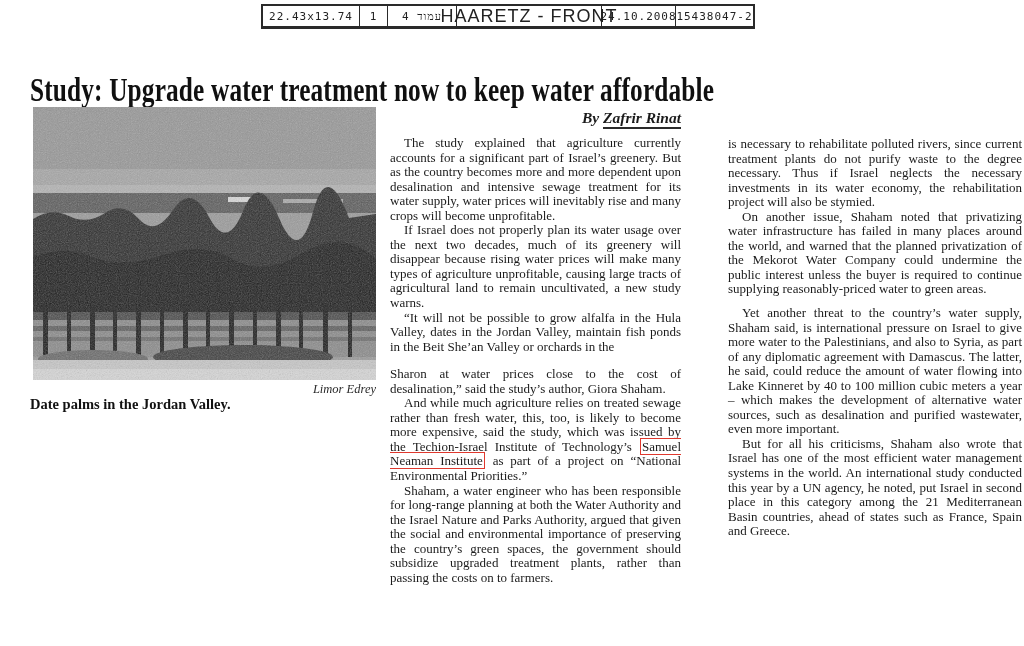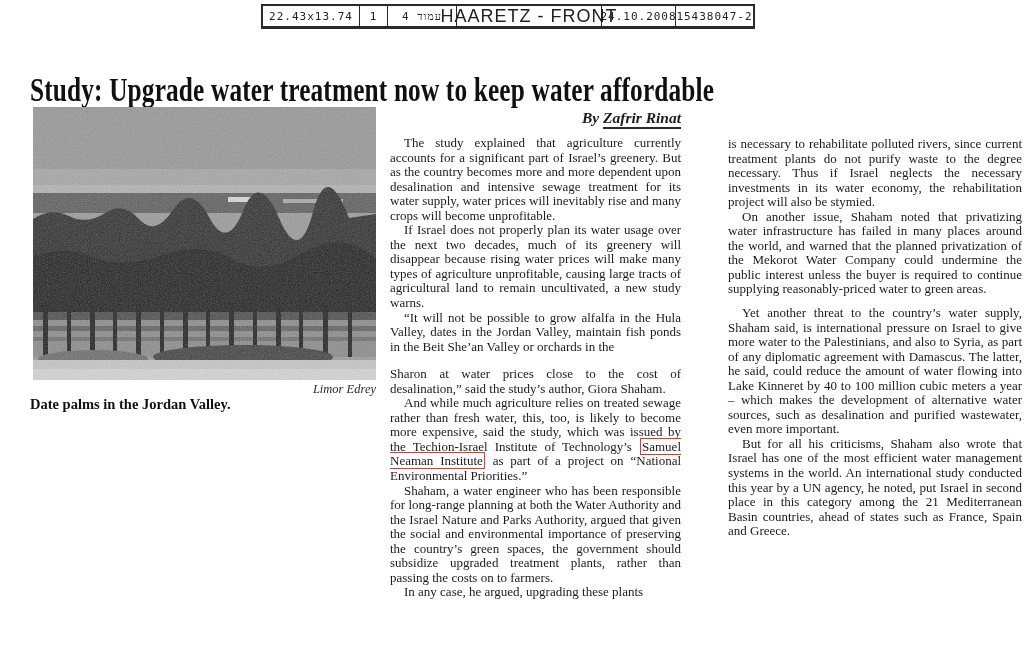--- a/index.html
+++ b/index.html
@@ -135,21 +135,20 @@
 <div class="photo-caption">Date palms in the Jordan Valley.</div>
 
 <div class="col col-middle">
   <div class="byline"><span>By </span><span class="underlined">Zafrir Rinat</span></div>
   <p>The study explained that agriculture currently accounts for a significant part of Israel’s greenery. But as the country becomes more and more dependent upon desalination and intensive sewage treatment for its water supply, water prices will inevitably rise and many crops will become unprofitable.</p>
   <p>If Israel does not properly plan its water usage over the next two decades, much of its greenery will disappear because rising water prices will make many types of agriculture unprofitable, causing large tracts of agricultural land to remain uncultivated, a new study warns.</p>
   <p>“It will not be possible to grow alfalfa in the Hula Valley, dates in the Jordan Valley, maintain fish ponds in the Beit She’an Valley or orchards in the</p>
   <p class="no-indent gap-above">Sharon at water prices close to the cost of desalination,” said the study’s author, Giora Shaham.</p>
   <p><span>And while much agriculture relies on treated sewage rather than fresh water, this, too, is likely to become more expensive, said the study, which was issued by the Techion-Israel Institute of Technology’s </span><span class="boxed">Samuel Neaman Institute</span><span> as part of a project on “National Environmental Priorities.”</span></p>
   <p>Shaham, a water engineer who has been responsible for long-range planning at both the Water Authority and the Israel Nature and Parks Authority, argued that given the social and environmental importance of preserving the country’s green spaces, the government should subsidize upgraded treatment plants, rather than passing the costs on to farmers.</p>
-  <p>In any case, he argued, upgrading these plants</p>
 </div>
 
 <div class="col col-right">
   <p class="no-indent">is necessary to rehabilitate polluted rivers, since current treatment plants do not purify waste to the degree necessary. Thus if Israel neglects the necessary investments in its water economy, the rehabilitation project will also be stymied.</p>
   <p>On another issue, Shaham noted that privatizing water infrastructure has failed in many places around the world, and warned that the planned privatization of the Mekorot Water Company could undermine the public interest unless the buyer is required to continue supplying reasonably-priced water to green areas.</p>
   <p class="space-above">Yet another threat to the country’s water supply, Shaham said, is international pressure on Israel to give more water to the Palestinians, and also to Syria, as part of any diplomatic agreement with Damascus. The latter, he said, could reduce the amount of water flowing into Lake Kinneret by 40 to 100 million cubic meters a year – which makes the development of alternative water sources, such as desalination and purified wastewater, even more important.</p>
   <p>But for all his criticisms, Shaham also wrote that Israel has one of the most efficient water management systems in the world. An international study conducted this year by a UN agency, he noted, put Israel in second place in this category among the 21 Mediterranean Basin countries, ahead of states such as France, Spain and Greece.</p>
 </div>
 
 </body></html>

